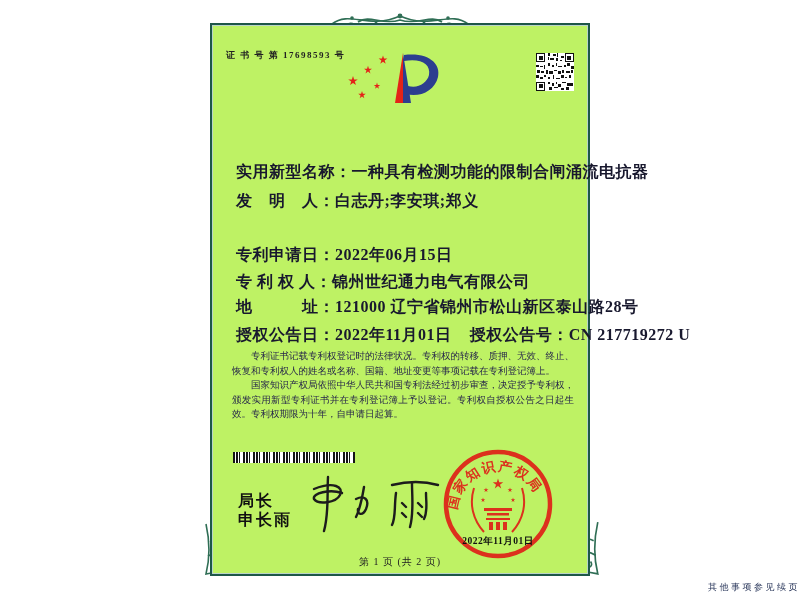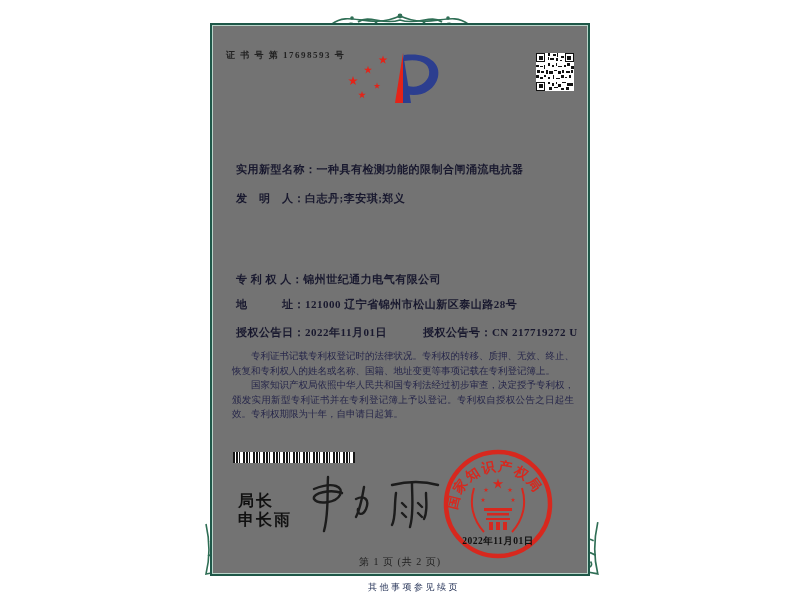--- a/index.html
+++ b/index.html
@@ -7,39 +7,39 @@
     width:800px;height:600px;position:relative;overflow:hidden;
     background:#ffffff;
     font-family:"Liberation Serif","DejaVu Serif",serif;
   }
   
   .certificate{
     position:absolute;left:210px;top:23px;width:380px;height:553px;
     box-sizing:border-box;
     border:2px solid #1e5748;
     box-shadow:inset 0 0 0 1px #b9d4c9;
-    background:#737373;
+    background:#bef264;
   }
   .certificate > *{position:absolute;}
   .cert-no{
     left:14px;top:24px;font-size:9px;letter-spacing:1.5px;
     color:#222;font-weight:600;white-space:nowrap;
   }
   .logo{left:125px;top:26px;width:110px;height:60px;}
   .qr{left:324px;top:28px;width:38px;height:38px;}
   .title{
     left:0;right:0;top:90px;text-align:center;
     font-size:21px;font-weight:bold;letter-spacing:6px;color:#0d0d0d;
     white-space:nowrap;
   }
   .field-row{
-    left:24px;right:14px;font-size:11px;font-weight:600;color:#18182e;
+    left:24px;right:14px;font-size:16px;font-weight:600;color:#18182e;
     letter-spacing:0.5px;white-space:nowrap;
   }
-  .field-row .grant-no-group{margin-left:36px;}
+  .field-row .grant-no-group{margin-left:18px;}
   .body-text{
     left:20px;right:14px;top:324px;
     font-size:9.5px;line-height:14.5px;color:#26264a;
     text-align:justify;
   }
   .body-text p{margin:0;text-indent:2em;}
   .barcode{
     left:21px;top:427px;width:122px;height:11px;
     background:repeating-linear-gradient(90deg,
       #151515 0 2px,#fff 2px 3px,#151515 3px 5px,#fff 5px 6px,
@@ -54,21 +54,21 @@
   .seal-date{
     left:234px;top:510px;width:104px;text-align:center;
     font-size:9.5px;font-weight:bold;color:#101010;letter-spacing:0.5px;
     white-space:nowrap;
   }
   .page-num{
     left:0;right:0;top:530px;text-align:center;font-size:10px;color:#222;
     letter-spacing:1px;
   }
   .footer-note{
-    position:absolute;left:8px;right:0;top:581px;text-align:center;
+    position:absolute;left:8px;right:0;top:581px;text-align:right;
     font-size:9px;color:#1c2a50;letter-spacing:2.5px;padding-left:20px;
   }
   .ornament-top{position:absolute;left:330px;top:6px;width:140px;height:28px;}
   .corner-bl{position:absolute;left:200px;top:522px;width:56px;height:56px;}
   .corner-br{position:absolute;left:546px;top:520px;width:58px;height:58px;transform:scaleX(-1);}
 </style>
 </head>
 <body>
 
 <svg class="ornament-top" viewBox="0 0 140 28">
@@ -138,20 +138,23 @@
     <path fill="#111" d="M2 2h3v3H2z M24 2h3v3h-3z M2 24h3v3H2z"></path>
     <path fill="#111" d="M9 0h2v2H9z M13 1h2v1h-2z M16 0h1v3h-1z M19 2h2v2h-2z M9 3h1v2H9z M11 4h3v1h-3z M15 4h2v2h-2z M18 5h2v1h-2z M0 9h2v2H0z M3 10h2v1H3z M6 9h1v3H6z M9 8h2v2H9z M12 9h2v2h-2z M15 8h1v2h-1z M17 10h3v1h-3z M21 9h2v2h-2z M24 8h2v2h-2z M27 10h2v2h-2z M1 13h2v2H1z M4 14h2v1H4z M8 13h1v3H8z M10 14h3v2h-3z M14 13h2v1h-2z M17 14h2v2h-2z M20 13h1v2h-1z M23 14h3v1h-3z M27 13h1v2h-1z M0 17h2v2H0z M3 18h2v2H3z M6 17h2v1H6z M9 18h2v2H9z M13 17h1v3h-1z M15 19h3v1h-3z M19 17h2v2h-2z M22 18h2v1h-2z M25 17h2v2h-2z M9 22h2v2H9z M12 23h2v2h-2z M15 22h1v2h-1z M17 24h2v2h-2z M20 22h3v1h-3z M24 23h2v2h-2z M10 26h2v2h-2z M14 26h3v1h-3z M19 27h2v1h-2z M23 26h2v2h-2z M26 23h2v2h-2z"></path>
   </svg>
 
 
   <div class="field-row" style="top:137px">
     <span>实用新型名称：</span><span>一种具有检测功能的限制合闸涌流电抗器</span>
   </div>
   <div class="field-row" style="top:166px">
     <span>发　明　人：</span><span>白志丹;李安琪;郑义</span>
+  </div>
+  <div class="field-row" style="top:220px">
+    <span>专利申请日：</span><span>2022年06月15日</span>
   </div>
   <div class="field-row" style="top:247px">
     <span>专 利 权 人：</span><span>锦州世纪通力电气有限公司</span>
   </div>
   <div class="field-row" style="top:272px">
     <span>地　　　址：</span><span>121000 辽宁省锦州市松山新区泰山路28号</span>
   </div>
   <div class="field-row" style="top:300px">
     <span>授权公告日：</span><span>2022年11月01日</span><span class="grant-no-group"><span>授权公告号：</span><span>CN 217719272 U</span></span>
   </div>

